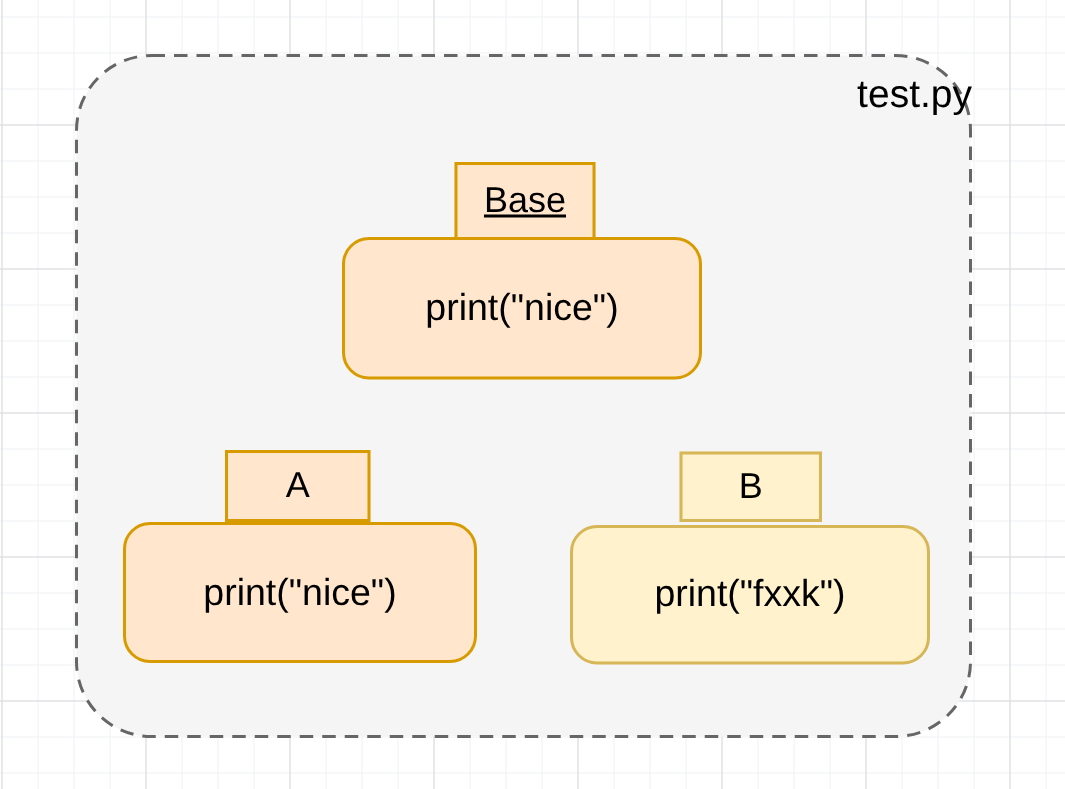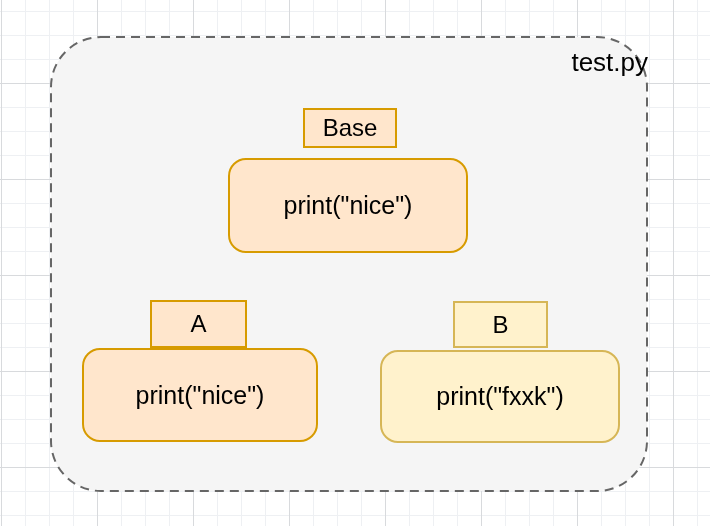--- a/index.html
+++ b/index.html
@@ -67,21 +67,21 @@
 <div class="canvas">
 
   <div class="module-container">
     <svg width="598" height="456" viewBox="0 0 598 456">
       <rect x="1" y="1" width="596" height="454" rx="50" ry="50" fill="#f5f5f5" stroke="#666666" stroke-width="2" stroke-dasharray="9 6"></rect>
     </svg>
     <div class="module-title">test.py</div>
   </div>
 
   <div class="node">
-    <div class="tab" style="left: 303px; top: 108px; width: 94px; height: 40px; background-color: rgb(255, 230, 204); border-color: rgb(215, 155, 0);">
+    <div class="tab" style="left: 303px; top: 108px; width: 94px; height: 52px; background-color: rgb(255, 230, 204); border-color: rgb(215, 155, 0); text-decoration: underline;">
       <span>Base</span>
     </div>
     <div class="body" style="left: 228px; top: 158px; width: 240px; height: 95px; background-color: rgb(255, 230, 204); border-color: rgb(215, 155, 0);">
       <span>print("nice")</span>
     </div>
   </div>
 
   <div class="node">
     <div class="tab" style="left: 150px; top: 300px; width: 97px; height: 48px; background-color: rgb(255, 230, 204); border-color: rgb(215, 155, 0);">
       <span>A</span>

